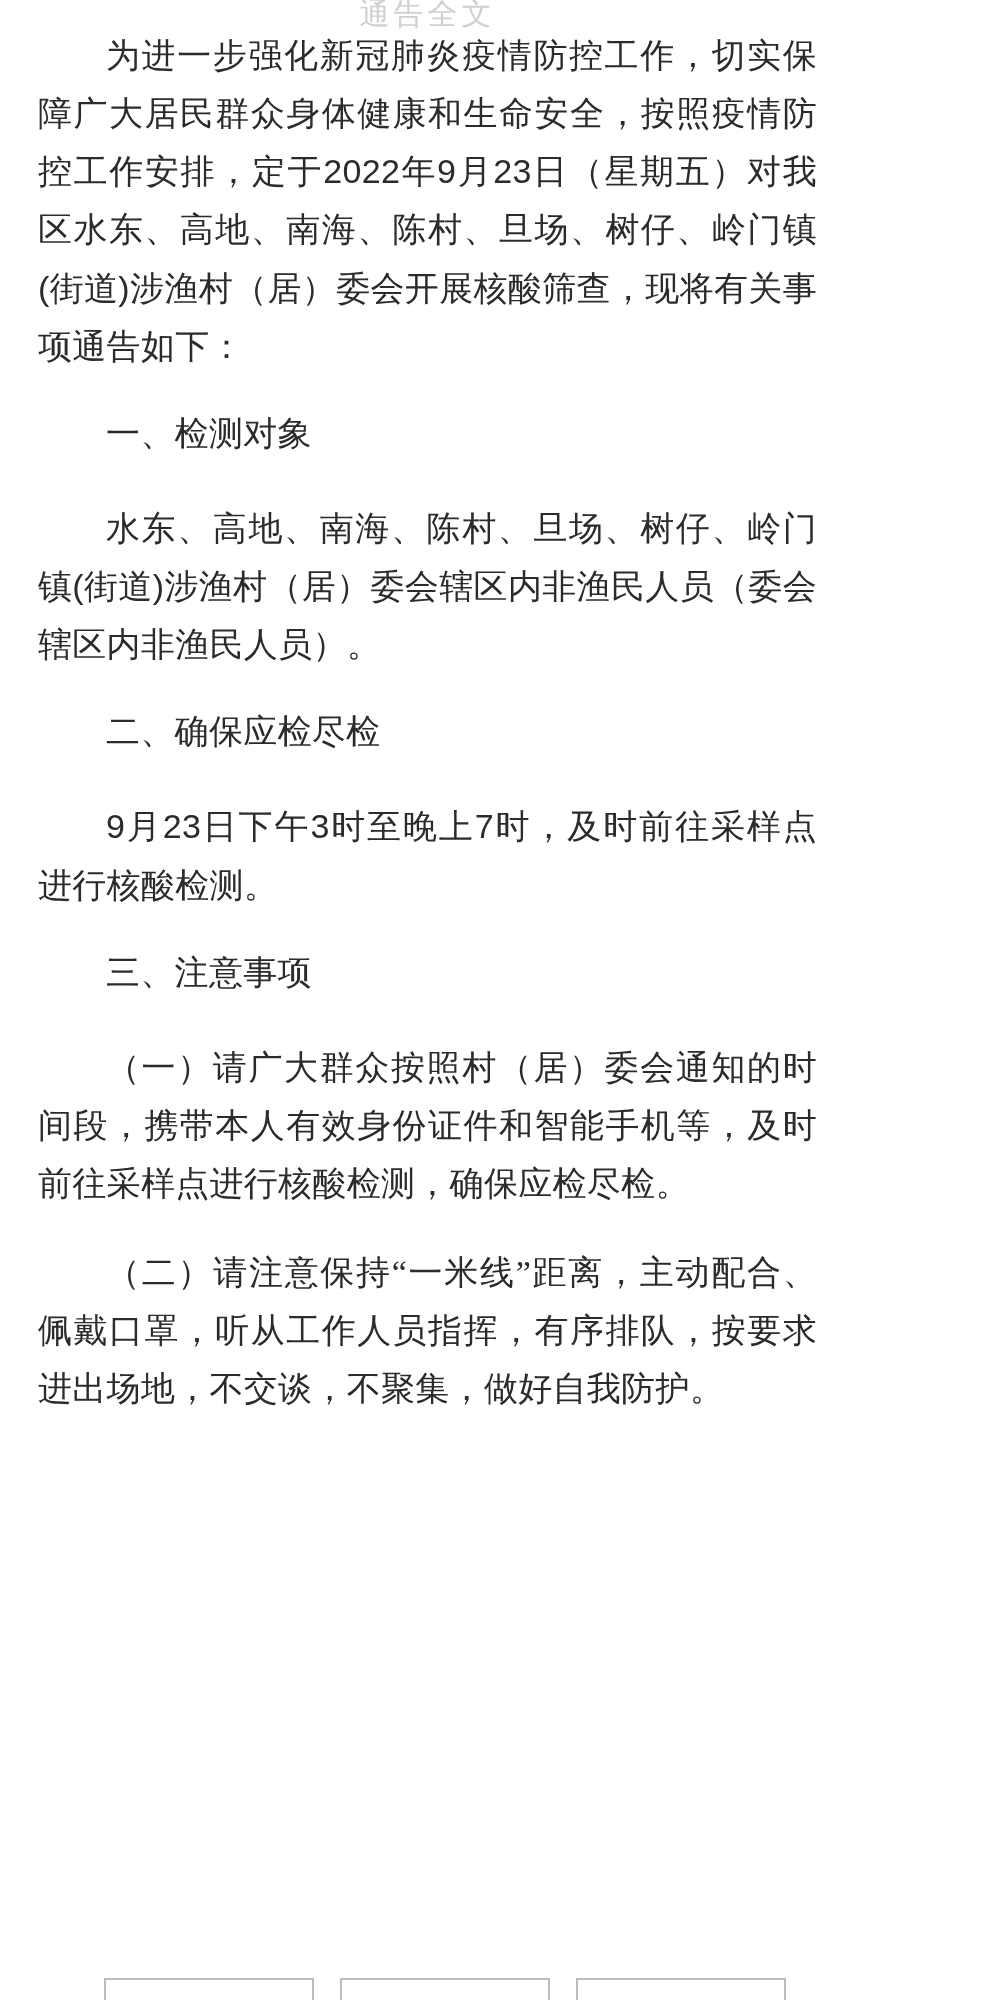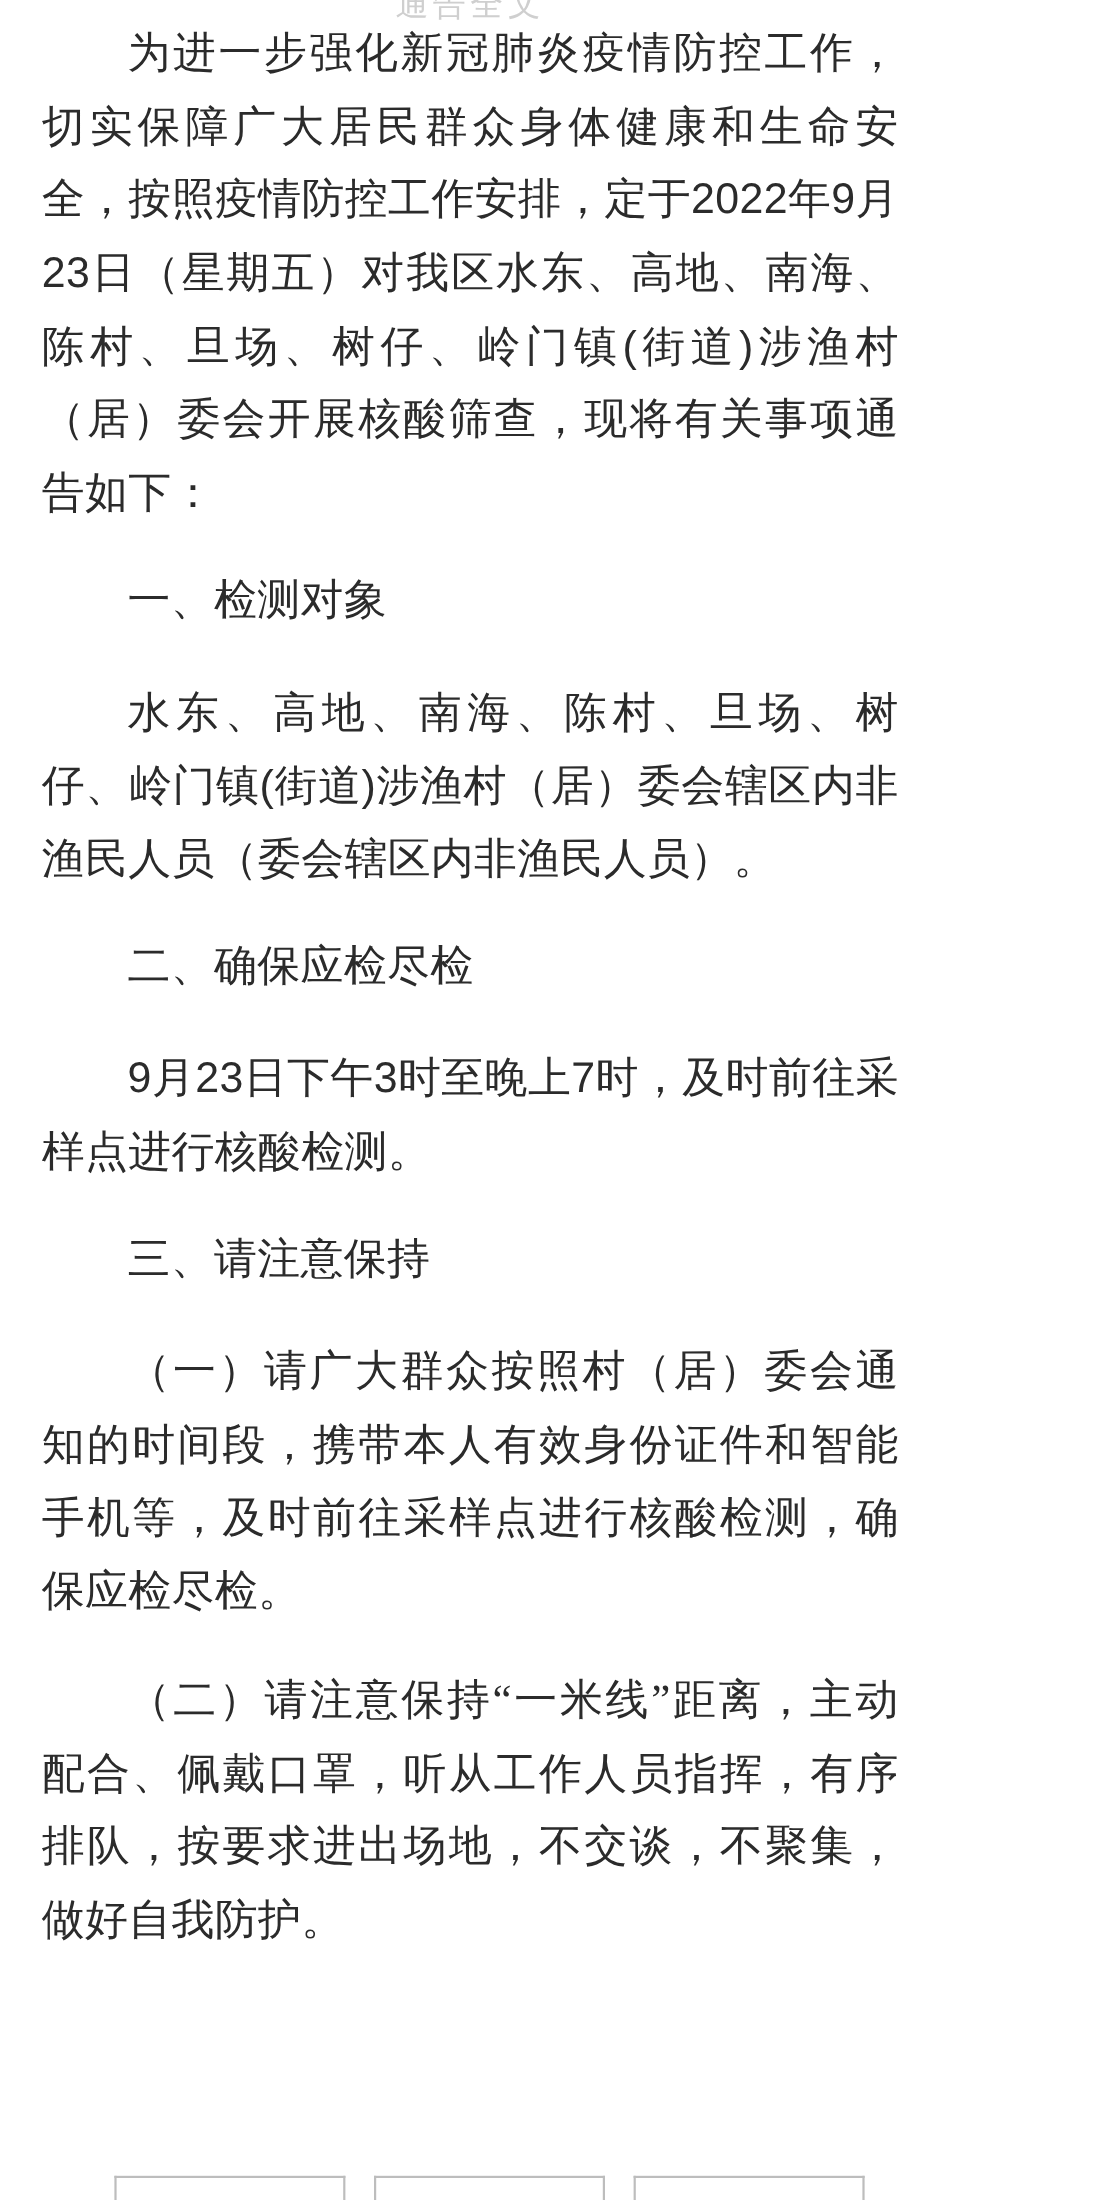--- a/index.html
+++ b/index.html
@@ -10,41 +10,41 @@
   body {
     width: 999px;
     min-height: 2000px;
     font-family: "Liberation Sans", "DejaVu Sans", sans-serif;
     color: #2b2b2b;
   }
   .page {
     width: 855px;
     min-height: 2000px;
     box-sizing: border-box;
-    padding: 0 38px 0 38px;
+    padding: 10px 38px 0 38px;
     position: relative;
     overflow: hidden;
   }
   .title-strip {
     height: 16px;
     width: 100%;
     position: relative;
   }
   .title-strip .title-fade {
     position: absolute;
     top: -16px;
     left: 50%;
     transform: translateX(-50%);
     font-size: 30px;
     letter-spacing: 4px;
     color: #cfcfcf;
     white-space: nowrap;
   }
   .doc-body {
-    font-size: 39px;
+    font-size: 34px;
     line-height: 1.71;
     letter-spacing: 0.3px;
     text-align: justify;
     text-justify: inter-ideograph;
   }
   p {
     margin: 0 0 32px 0;
   }
   p.indent {
     text-indent: 2em;
@@ -93,21 +93,21 @@
     <p class="indent">为进一步强化新冠肺炎疫情防控工作，切实保障广大居民群众身体健康和生命安全，按照疫情防控工作安排，定于2022年9月23日（星期五）对我区水东、高地、南海、陈村、旦场、树仔、岭门镇(街道)涉渔村（居）委会开展核酸筛查，现将有关事项通告如下：</p>
 
     <p class="heading">一、检测对象</p>
 
     <p class="indent">水东、高地、南海、陈村、旦场、树仔、岭门镇(街道)涉渔村（居）委会辖区内非渔民人员（委会辖区内非渔民人员）。</p>
 
     <p class="heading">二、确保应检尽检</p>
 
     <p class="indent">9月23日下午3时至晚上7时，及时前往采样点进行核酸检测。</p>
 
-    <p class="heading">三、请注意保持</p>
+    <p class="heading">三、注意事项</p>
 
     <p class="indent">（一）请广大群众按照村（居）委会通知的时间段，携带本人有效身份证件和智能手机等，及时前往采样点进行核酸检测，确保应检尽检。</p>
 
     <p class="indent last">（二）请注意保持“一米线”距离，主动配合、佩戴口罩，听从工作人员指挥，有序排队，按要求进出场地，不交谈，不聚集，做好自我防护。</p>
 
   </div>
 
   <div class="bottom-bar">
     <div class="cell cell-1"></div>
     <div class="cell cell-2"></div>

